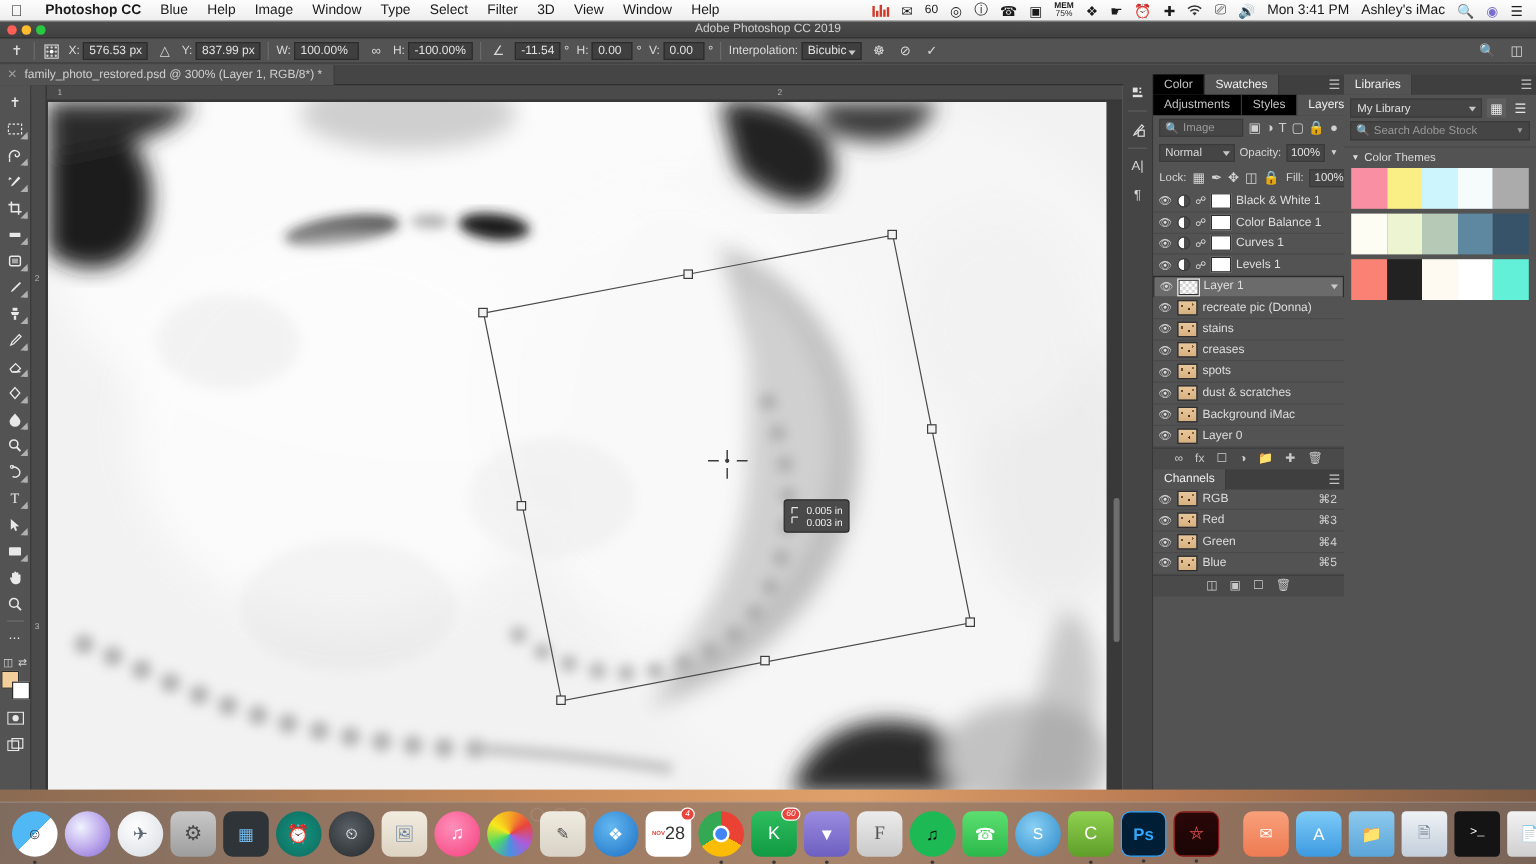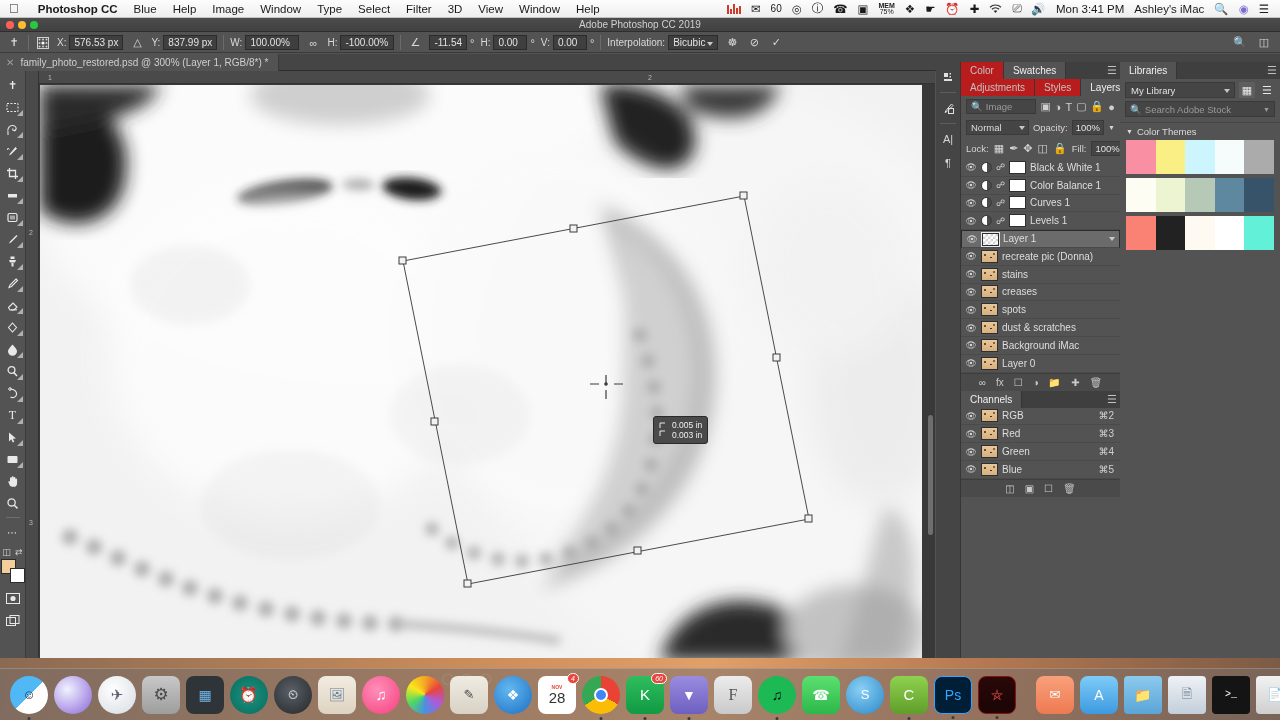--- a/index.html
+++ b/index.html
@@ -139,21 +139,21 @@
   .rail .ri { width:22px; height:22px; display:flex; align-items:center; justify-content:center; color:#d6d6d6; }
   .rail .rsep { width:16px; height:1px; background:#5d5d5d; margin:2px 0; }
 
   .dock { position:absolute; top:62px; left:961px; width:159px; height:596px; background:#535353; }
   .pgroup { background:#535353; }
   .tabs {
     height:17px; background:#3f3f3f; display:flex; align-items:stretch; position:relative;
   }
   .tabs .t {
     padding:0 9px; display:flex; align-items:center; font-size:10px; color:#c2c2c2;
-    background:#b91c1c; border-right:1px solid #363636;
+    background:#000000; border-right:1px solid #363636;
   }
   .tabs .t.act { background:#535353; color:#f0f0f0; }
   .tabs .menuicon { margin-left:auto; width:16px; display:flex; align-items:center; justify-content:center; color:#c2c2c2; }
 
   .row { display:flex; align-items:center; gap:4px; padding:3px 5px; }
   .srch {
     flex:1; height:15px; background:#454545; border:1px solid #3a3a3a; color:#9a9a9a;
     display:flex; align-items:center; gap:3px; padding:0 4px; font-size:9.5px;
   }
   .filtericons { display:flex; gap:4px; align-items:center; color:#cfcfcf; }
@@ -931,21 +931,21 @@
     <div class="dicon round" style="background:radial-gradient(circle at 40% 35%,#ff8fb8,#f43f7e);">
       <span style="font-size:15px;color:#ffffff">♫</span>
     </div>
     <div class="dicon round" style="background:conic-gradient(#f5a623,#e8453c,#b05ad8,#4a90e2,#4cd964,#f8e71c,#f5a623);"></div>
     <div class="dicon" style="background:linear-gradient(#f0ebe0,#d8d2c6);">
       <span style="font-size:13px;color:#4a4a4a">✎</span>
     </div>
     <div class="dicon round" style="background:radial-gradient(circle at 40% 35%,#63b8f0,#1c6fc4);">
       <span style="font-size:14px;color:#ffffff">❖</span>
     </div>
-    <div class="dicon" style="background:#ffffff;flex-direction:column;">
+    <div class="dicon" style="background:#ffffff;flex-direction:row;">
       <span style="font-size:5px;color:#e8453c;line-height:6px;font-weight:bold">NOV</span>
       <span style="font-size:15px;color:#333;line-height:15px">28</span>
       <i class="badge">4</i>
     </div>
     <div class="dicon round" style="background:conic-gradient(#ea4335 0 33%,#fbbc05 33% 66%,#34a853 66%);position:relative;">
       <span style="width:14px;height:14px;border-radius:50%;background:#4285f4;border:2px solid #fff;display:block"></span>
       <i class="dotrun"></i>
     </div>
     <div class="dicon" style="background:linear-gradient(#2fbd5e,#109a43);">
       <span style="font-size:15px;color:#fff">K</span>
@@ -967,21 +967,21 @@
       <span style="font-size:14px;color:#fff">☎</span>
     </div>
     <div class="dicon round" style="background:radial-gradient(circle at 40% 35%,#8ad0f5,#2a88c8);">
       <span style="font-size:13px;color:#fff">S</span>
     </div>
     <div class="dicon" style="background:linear-gradient(#8fd14f,#5f9e2a);">
       <span style="font-size:15px;color:#fff">C</span>
       <i class="dotrun"></i>
     </div>
     <div class="dicon" style="background:#001e36;border:1px solid #31a8ff;">
-      <span style="font-size:14px;color:#31a8ff;font-weight:normal">Ps</span>
+      <span style="font-size:14px;color:#31a8ff;font-weight:bold">Ps</span>
       <i class="dotrun"></i>
     </div>
     <div class="dicon" style="background:linear-gradient(#2a0808,#1a0505);border:1px solid #8a1212;">
       <span style="font-size:15px;color:#e04a4a">⛤</span>
       <i class="dotrun"></i>
     </div>
     <div class="dsep"></div>
     <div class="dicon" style="background:linear-gradient(#f8a07a,#ee7a52);">
       <span style="font-size:13px;color:#fff">✉</span>
     </div>

